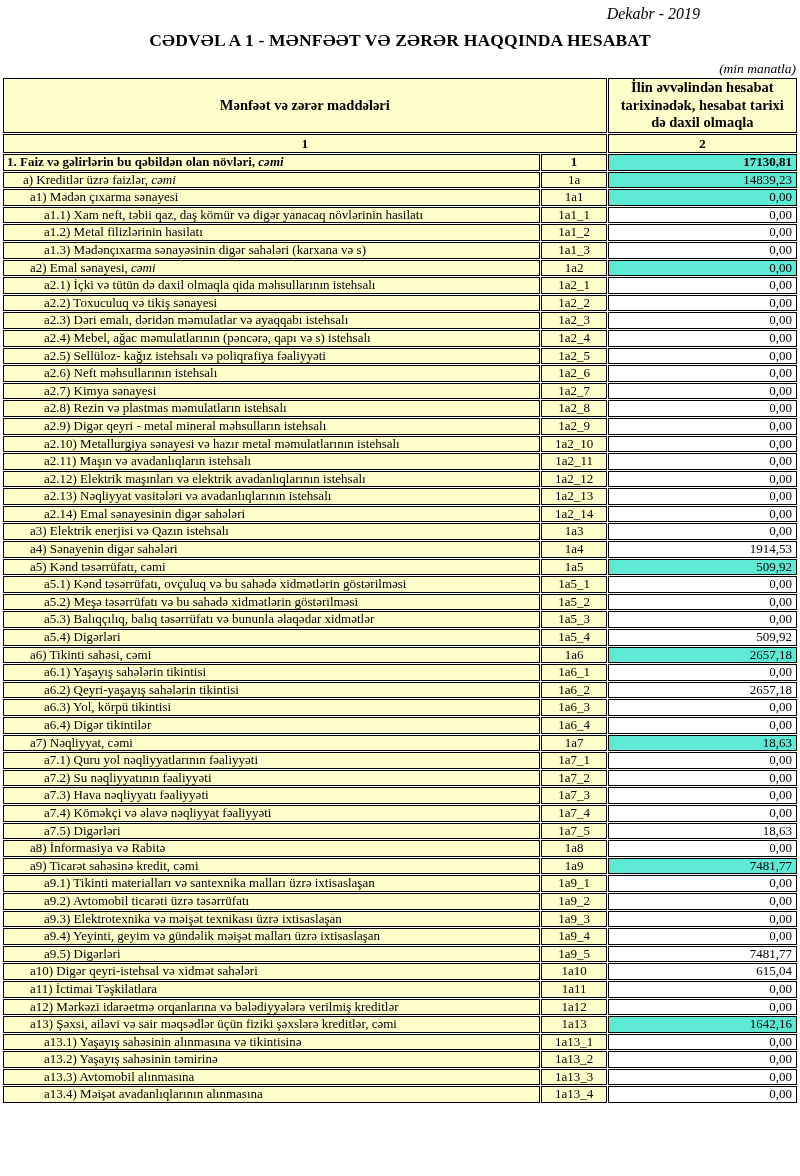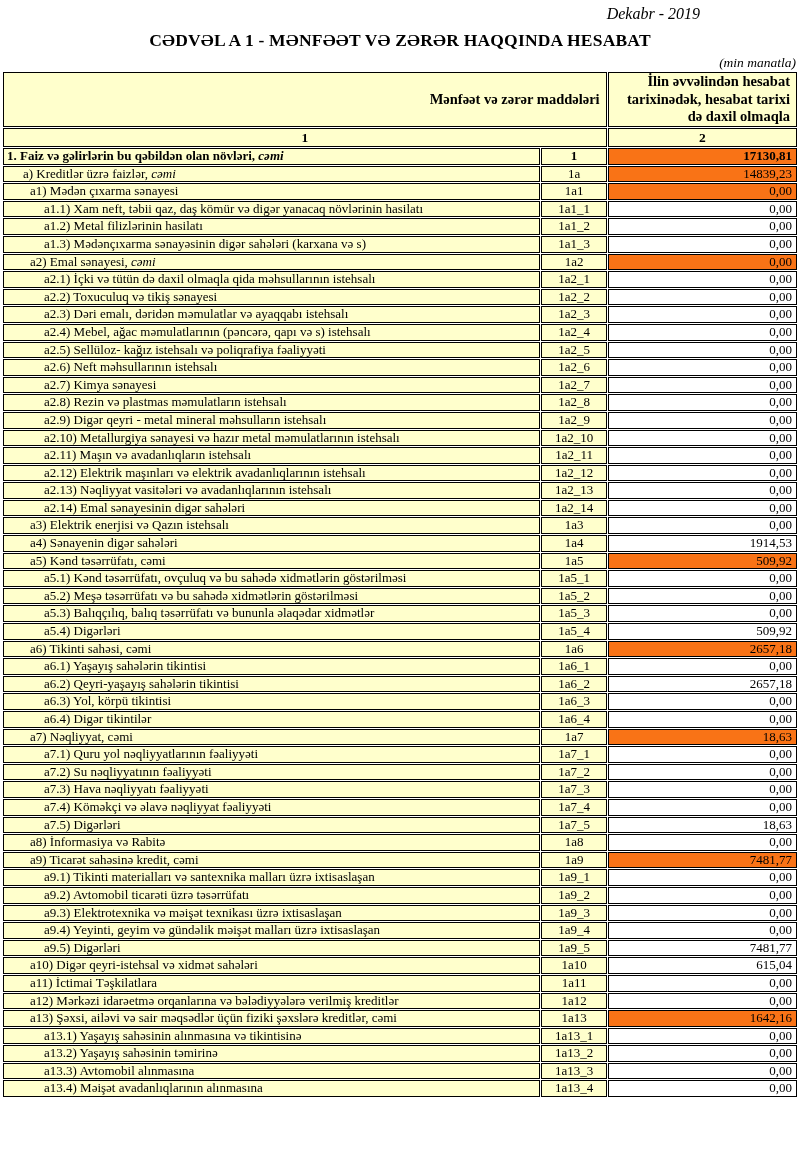--- a/index.html
+++ b/index.html
@@ -10,56 +10,56 @@
   }
   .date-line{
     margin:5px 100px 0 16px;text-align:right;
     font-style:italic;font-size:16px;line-height:18px;
   }
   .page-title{
     margin-top:7px;text-align:center;font-weight:bold;
     font-size:17.5px;line-height:20px;letter-spacing:.2px;font-family:Liberation Serif, serif;
   }
   .unit-note{
-    margin:5px 4px 1px 0;text-align:right;
+    margin:11px 4px 1px 0;text-align:right;
     font-style:italic;font-size:13.5px;line-height:15px;
   }
   table.report{
     margin-left:2px;width:796px;table-layout:fixed;
     border-collapse:separate;border-spacing:1.5px;
   }
   col.c-label{width:528px}
   col.c-code{width:64px}
   col.c-value{width:186px}
   td,th{
     border:1.5px solid #000;background:#FFFFCC;
     overflow:hidden;white-space:nowrap;padding:0;
     font-weight:normal;
   }
   th.main-h{
     font-weight:bold;font-size:14.5px;line-height:17.5px;
-    height:53px;text-align:right;white-space:normal;
+    height:53px;text-align:center;white-space:normal;
     vertical-align:middle;padding:0 6px;
   }
   th.num-h{
     font-weight:bold;font-size:13.5px;height:17px;
     line-height:17px;text-align:center;vertical-align:middle;
   }
   tbody td{
     height:14.4px;line-height:14.6px;font-size:13px;
     vertical-align:middle;
   }
   td.label{text-align:left;}
   td.lvl0{padding-left:3px}
   td.lvl1{padding-left:19px}
   td.lvl2{padding-left:26px}
   td.lvl3{padding-left:40px}
   td.code{text-align:center;}
   td.value{text-align:right;padding-right:4px;background:#FFFFFF;}
-  td.value.total{background:#f97316;font-family:Liberation Serif, serif;}
+  td.value.total{background:#5eead4;font-family:Liberation Serif, serif;}
   .b{font-weight:bold;}
 </style>
 </head>
 <body>
 
 <div>
   <div class="date-line">Dekabr - 2019</div>
   <div class="page-title">CƏDVƏL A 1 - MƏNFƏƏT VƏ ZƏRƏR HAQQINDA HESABAT</div>
   <div class="unit-note">(min manatla)</div>
 

